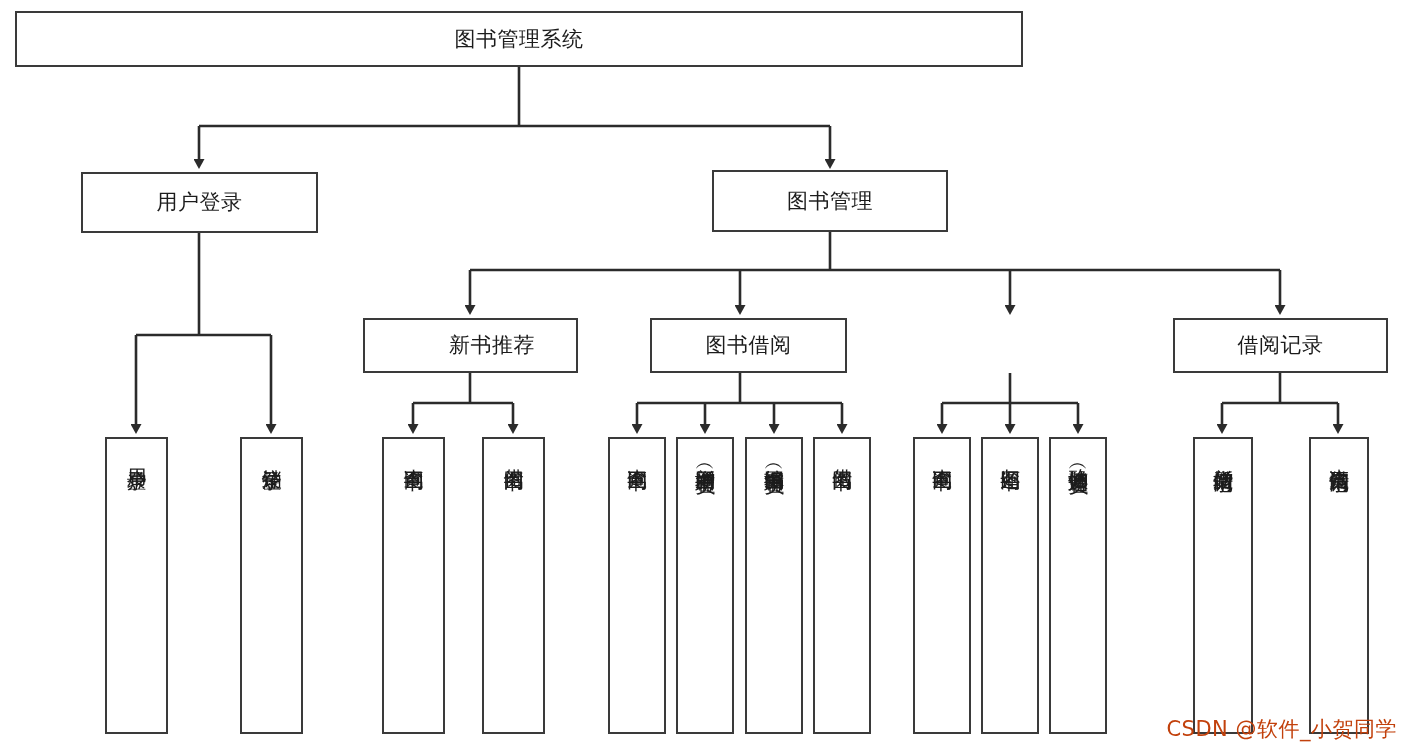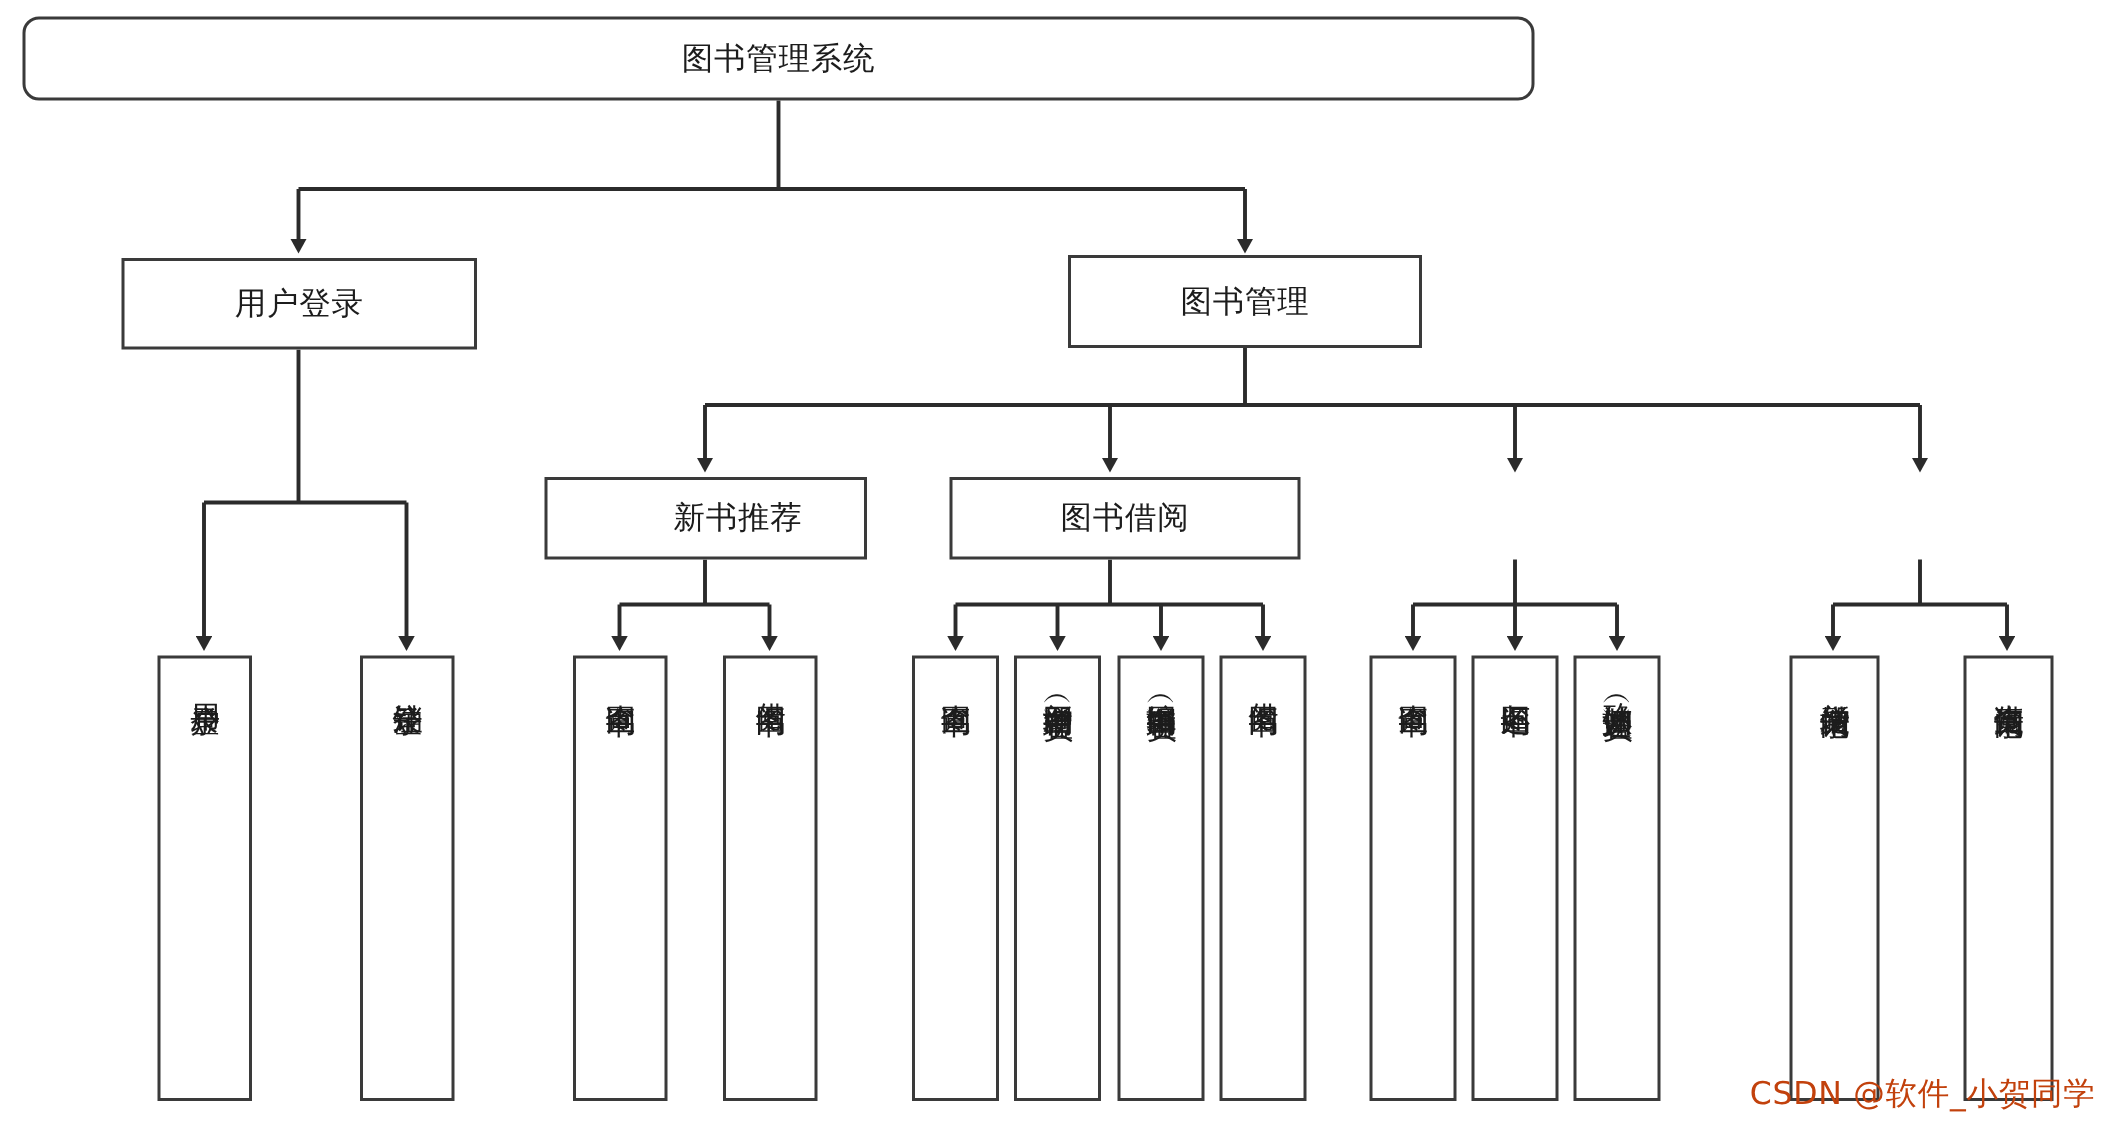--- a/index.html
+++ b/index.html
@@ -30,21 +30,20 @@
     box-sizing: border-box;
     background: #ffffff;
     border: 2px solid #3a3a3a;
     display: flex;
     align-items: center;
     justify-content: center;
     color: #1c1c1c;
   }
   .node.root {
     border-width: 2px;
-    border-radius: 11px;
   }
   .node-label {
     font-size: 21px;
     line-height: 1.15;
     letter-spacing: 0.5px;
     white-space: nowrap;
   }
   .node.leaf {
     align-items: flex-start;
     justify-content: center;
@@ -134,22 +133,25 @@
   <div class="node" style="left:81px; top:172px; width:237px; height:61px;">
     <span class="node-label">用户登录</span>
   </div>
   <div class="node" style="left:712px; top:170px; width:236px; height:62px;font-family:Liberation Serif, serif;">
     <span class="node-label">图书管理</span>
   </div>
 
   <div class="node" style="left:363px; top:318px; width:215px; height:55px;padding-left:43px;">
     <span class="node-label">新书推荐</span>
   </div>
-  <div class="node" style="left:633px; top:318px; width:234px; height:55px;">
+  <div class="node" style="left:650px; top:318px; width:197px; height:55px;">
     <span class="node-label">图书借阅</span>
+  </div>
+  <div class="node" style="left:1173px; top:318px; width:215px; height:55px;">
+    <span class="node-label">借阅记录</span>
   </div>
 
   <div class="node leaf" style="left:105px; top:437px; width:63px; height:297px;">
     <span class="node-label">用户登录</span>
   </div>
   <div class="node leaf" style="left:240px; top:437px; width:63px; height:297px;">
     <span class="node-label">注销登录</span>
   </div>
 
   <div class="node leaf" style="left:382px; top:437px; width:63px; height:297px;">

